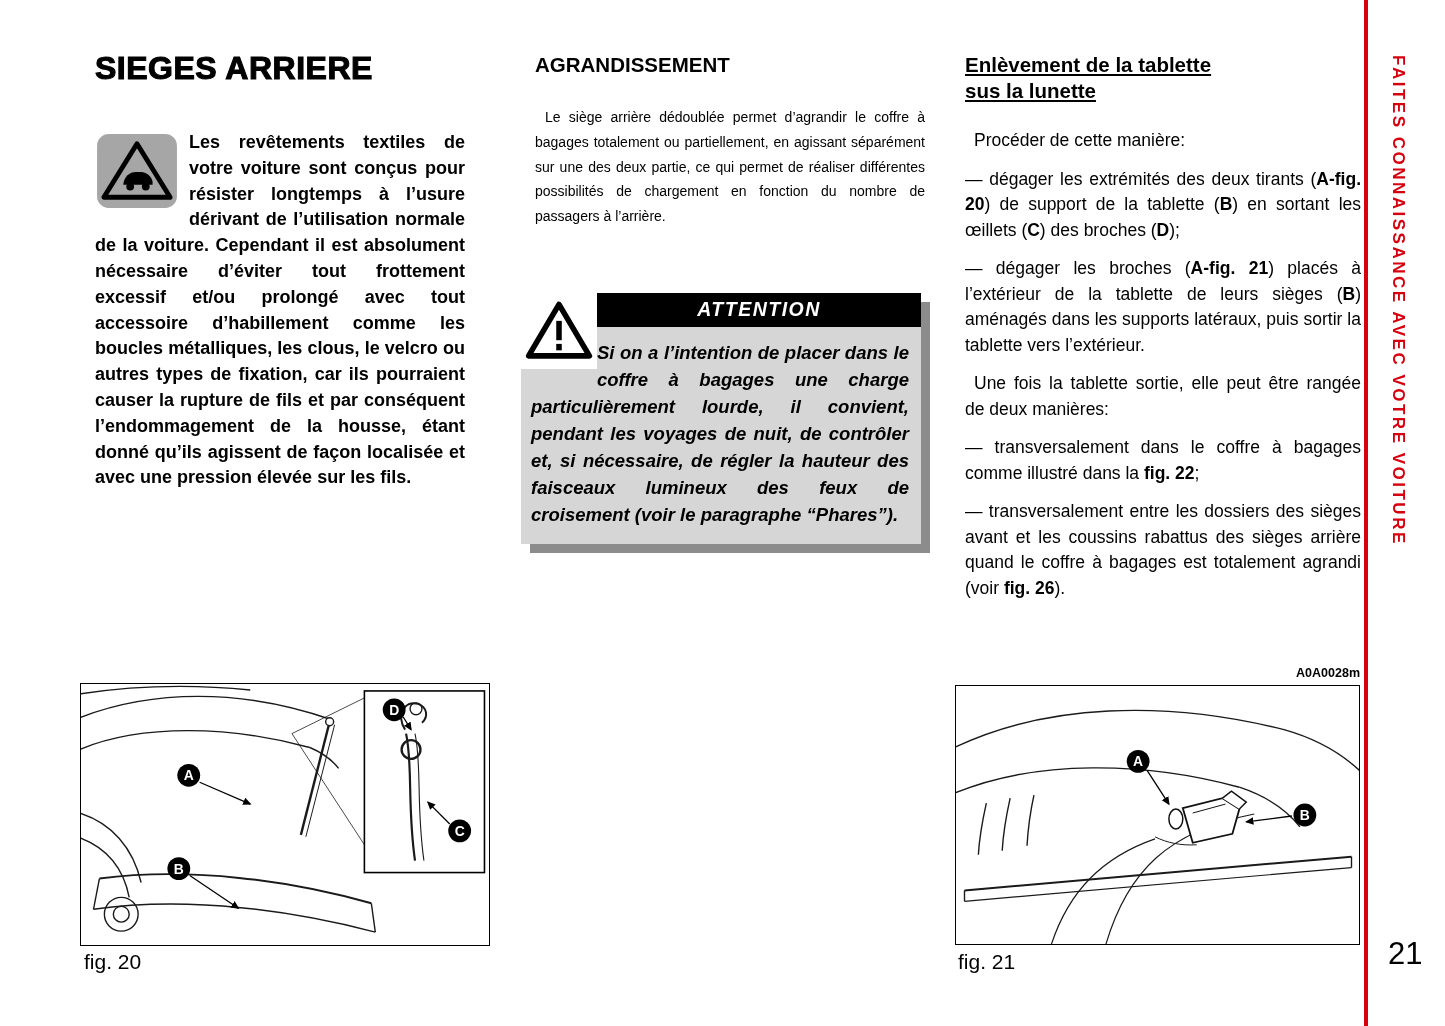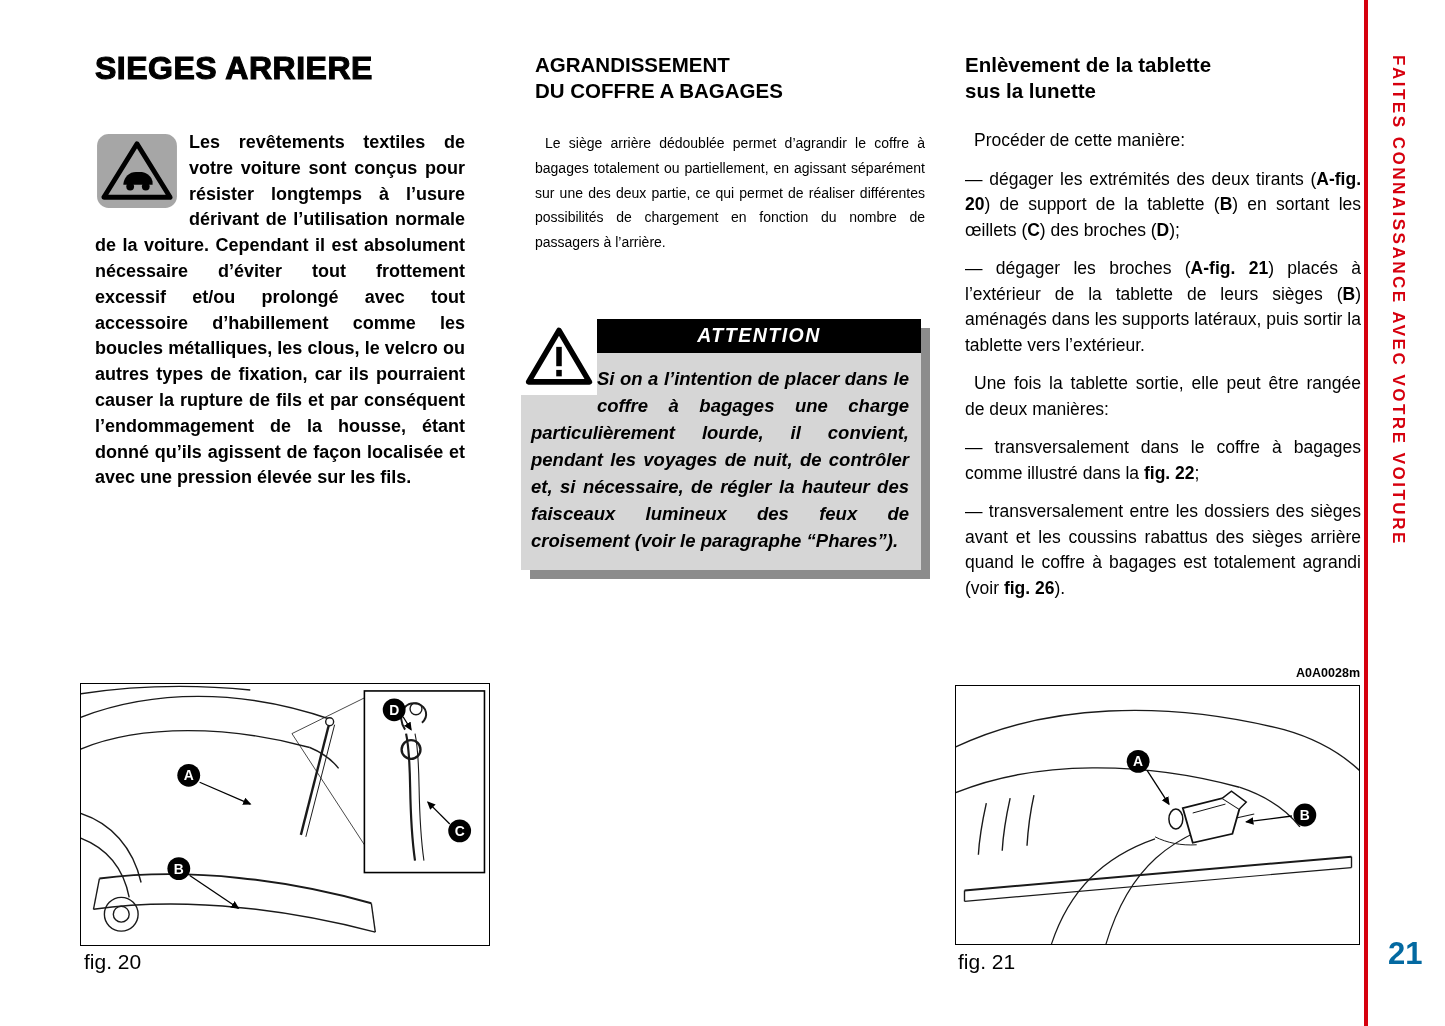--- a/index.html
+++ b/index.html
@@ -68,21 +68,21 @@
     font-size: 19.5px; letter-spacing: 1.5px;
   }
   .att-body {
     padding: 12px 12px 16px 10px;
     font-weight: bold; font-style: italic;
     font-size: 18.5px; line-height: 27px;
     text-align: justify;
   }
 
   
-  .col-right .title-block { margin-bottom: 24px; }
+  .col-right .title-block { margin-bottom: 24px; text-decoration: underline; }
   .col-right p {
     margin: 0 0 13px 0;
     font-size: 17.5px;
     line-height: 25.5px;
     text-align: justify;
   }
   .col-right p.indent { text-indent: 9px; }
 
   
   .figure { position: absolute; border: 1.6px solid #000; background: #fff; }
@@ -120,22 +120,22 @@
     font-weight: bold;
     font-size: 17px;
     letter-spacing: 2.5px;
     color: #d6000e;
     white-space: nowrap;
   }
   .page-num {
     position: absolute;
     left: 1388px; top: 936px;
     font-size: 31px;
-    font-weight: bold;
-    color: #0369a1;
+    font-weight: normal;
+    color: #000000;
   }
 </style>
 </head>
 <body>
 
 <div class="page">
 
   <section class="col col-left">
     <h1 class="title-main">SIEGES ARRIERE</h1>
     <p class="left-body">
@@ -148,21 +148,20 @@
           <circle cx="51" cy="55" r="4" fill="#000"></circle>
         </svg>
       </span>
       <span>Les revêtements textiles de votre voiture sont conçus pour résister longtemps à l’usure dérivant de l’utilisation normale de la voiture. Cependant il est absolument nécessaire d’éviter tout frottement excessif et/ou prolongé avec tout accessoire d’habillement comme les boucles métalliques, les clous, le velcro ou autres types de fixation, car ils pourraient causer la rupture de fils et par conséquent l’endommagement de la housse, étant donné qu’ils agissent de façon localisée et avec une pression élevée sur les fils.</span>
     </p>
   </section>
 
   <section class="col col-middle">
     <h2 class="title-sub">
       <div>AGRANDISSEMENT</div>
-      <div>DU COFFRE A BAGAGES</div>
     </h2>
     <p class="mid-intro">Le siège arrière dédoublée permet d’agrandir le coffre à bagages totalement ou partiellement, en agissant séparément sur une des deux partie, ce qui permet de réaliser différentes possibilités de chargement en fonction du nombre de passagers à l’arrière.</p>
 
     <div class="attention-box">
       <div class="att-icon">
         <svg viewBox="0 0 76 76" aria-hidden="true">
           <path d="M38,9 L71,65 L5,65 Z" fill="#fff" stroke="#000" stroke-width="6" stroke-linejoin="round"></path>
           <rect x="35" y="27" width="6" height="21" fill="#000"></rect>
           <rect x="35" y="52" width="6" height="7" fill="#000"></rect>
         </svg>

